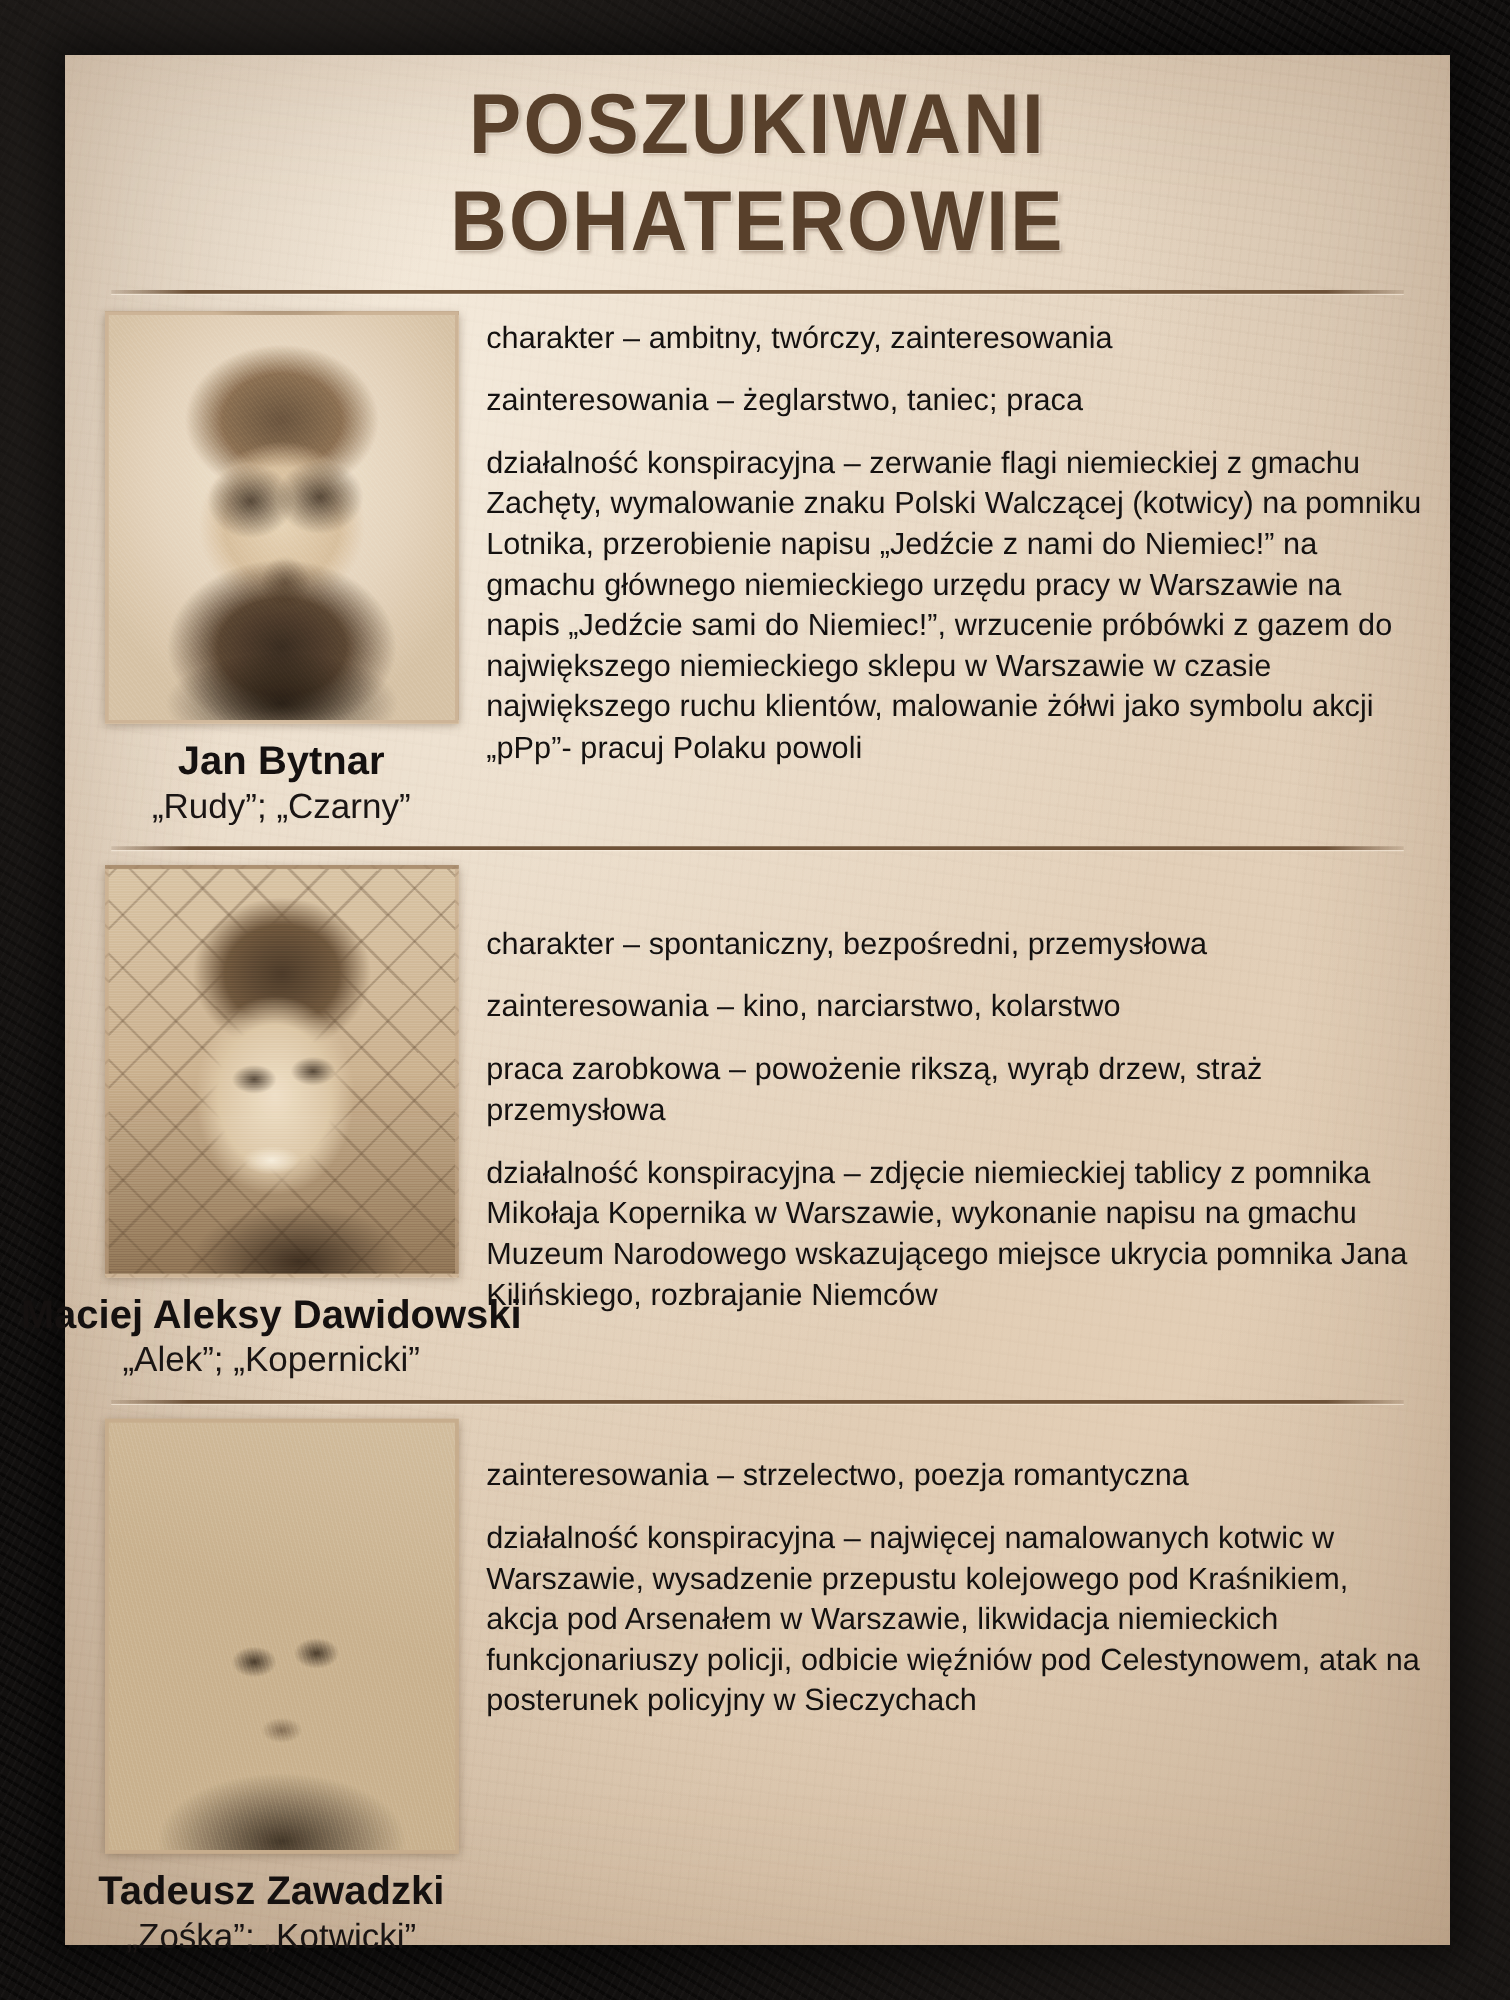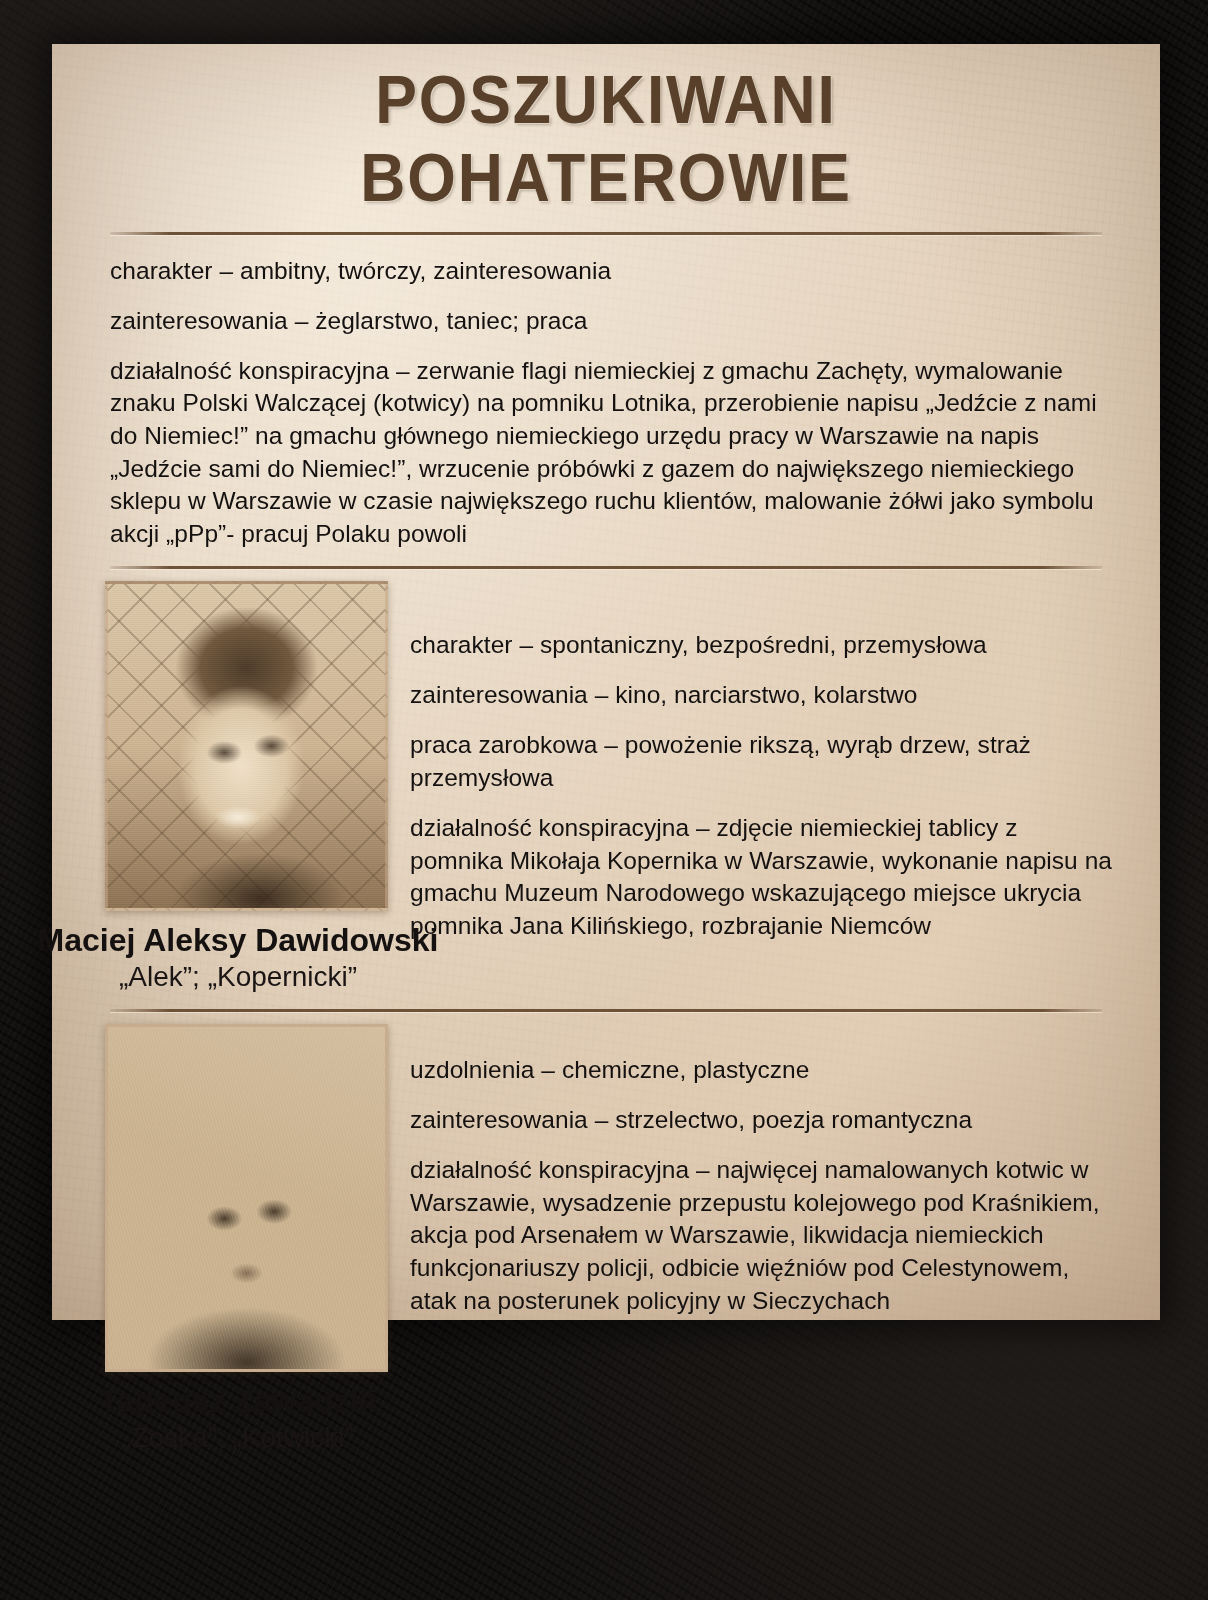--- a/index.html
+++ b/index.html
@@ -26,23 +26,23 @@
       repeating-linear-gradient(31deg, rgba(0,0,0,0.35) 0px, rgba(0,0,0,0.35) 2px, rgba(255,255,255,0.012) 3px, rgba(255,255,255,0.012) 9px),
       #100e0d;
   }
 
   
   #poster {
     position: absolute;
     left: 52px;
     top: 44px;
     width: 1108px;
-    height: 1276px;
+    height: 1512px;
     box-sizing: border-box;
-    padding: 0 44px;
+    padding: 0 23px;
     background:
       radial-gradient(ellipse at 28% 18%, rgba(255,250,240,0.55) 0%, rgba(255,250,240,0) 55%),
       radial-gradient(ellipse at 78% 72%, rgba(236,214,188,0.45) 0%, rgba(236,214,188,0) 60%),
       repeating-linear-gradient(97deg, rgba(150,120,92,0.045) 0px, rgba(150,120,92,0.045) 1px, rgba(0,0,0,0) 2px, rgba(0,0,0,0) 7px),
       repeating-linear-gradient(8deg, rgba(120,92,66,0.035) 0px, rgba(120,92,66,0.035) 1px, rgba(0,0,0,0) 3px, rgba(0,0,0,0) 11px),
       linear-gradient(160deg, #e8d8c4 0%, #e3d2bd 35%, #dcc9b2 70%, #d6c0a7 100%);
     box-shadow: 0 0 34px 10px rgba(0,0,0,0.55), inset 0 0 120px rgba(160,125,92,0.22);
   }
 
   
@@ -230,20 +230,25 @@
 
 <div id="backdrop"></div>
 
 <div id="poster">
 
   <h1 id="title">POSZUKIWANI  BOHATEROWIE</h1>
 
   <div class="rule"></div>
 
   <div class="hero" id="hero-1">
+    <div class="hero-left">
+      <div class="photo photo-1"></div>
+      <div class="hero-name">Jan Bytnar</div>
+      <div class="hero-alias">„Rudy”; „Czarny”</div>
+    </div>
     <div class="hero-right">
       <p class="attr">
         <span class="k">charakter</span><span> – </span><span>ambitny, twórczy, zainteresowania</span>
       </p>
       <p class="attr">
         <span class="k">zainteresowania</span><span> – </span><span>żeglarstwo, taniec; praca</span>
       </p>
       <p class="attr para">
         <span class="k">działalność konspiracyjna</span><span> – </span><span>zerwanie flagi niemieckiej z gmachu Zachęty, wymalowanie znaku Polski Walczącej (kotwicy) na pomniku Lotnika, przerobienie napisu „Jedźcie z nami do Niemiec!” na gmachu głównego niemieckiego urzędu pracy w Warszawie na napis „Jedźcie sami do Niemiec!”, wrzucenie próbówki z gazem do największego niemieckiego sklepu w Warszawie w czasie największego ruchu klientów, malowanie żółwi jako symbolu akcji „pPp”- pracuj Polaku powoli</span>
       </p>
@@ -277,23 +282,20 @@
   <div class="rule"></div>
 
   <div class="hero" id="hero-3">
     <div class="hero-left">
       <div class="photo photo-3"></div>
       <div class="hero-name name-wide">Tadeusz Zawadzki</div>
       <div class="hero-alias name-wide">„Zośka”; „Kotwicki”</div>
     </div>
     <div class="hero-right">
       <p class="attr">
-        <span class="k">uzdolnienia</span><span> – </span><span>chemiczne, plastyczne</span>
-      </p>
-      <p class="attr">
         <span class="k">zainteresowania</span><span> – </span><span>strzelectwo, poezja romantyczna</span>
       </p>
       <p class="attr para">
         <span class="k">działalność konspiracyjna</span><span> – </span><span>najwięcej namalowanych kotwic w Warszawie, wysadzenie przepustu kolejowego pod Kraśnikiem, akcja pod Arsenałem w Warszawie, likwidacja niemieckich funkcjonariuszy policji, odbicie więźniów pod Celestynowem, atak na posterunek policyjny w Sieczychach</span>
       </p>
     </div>
   </div>
 
 </div>
 

